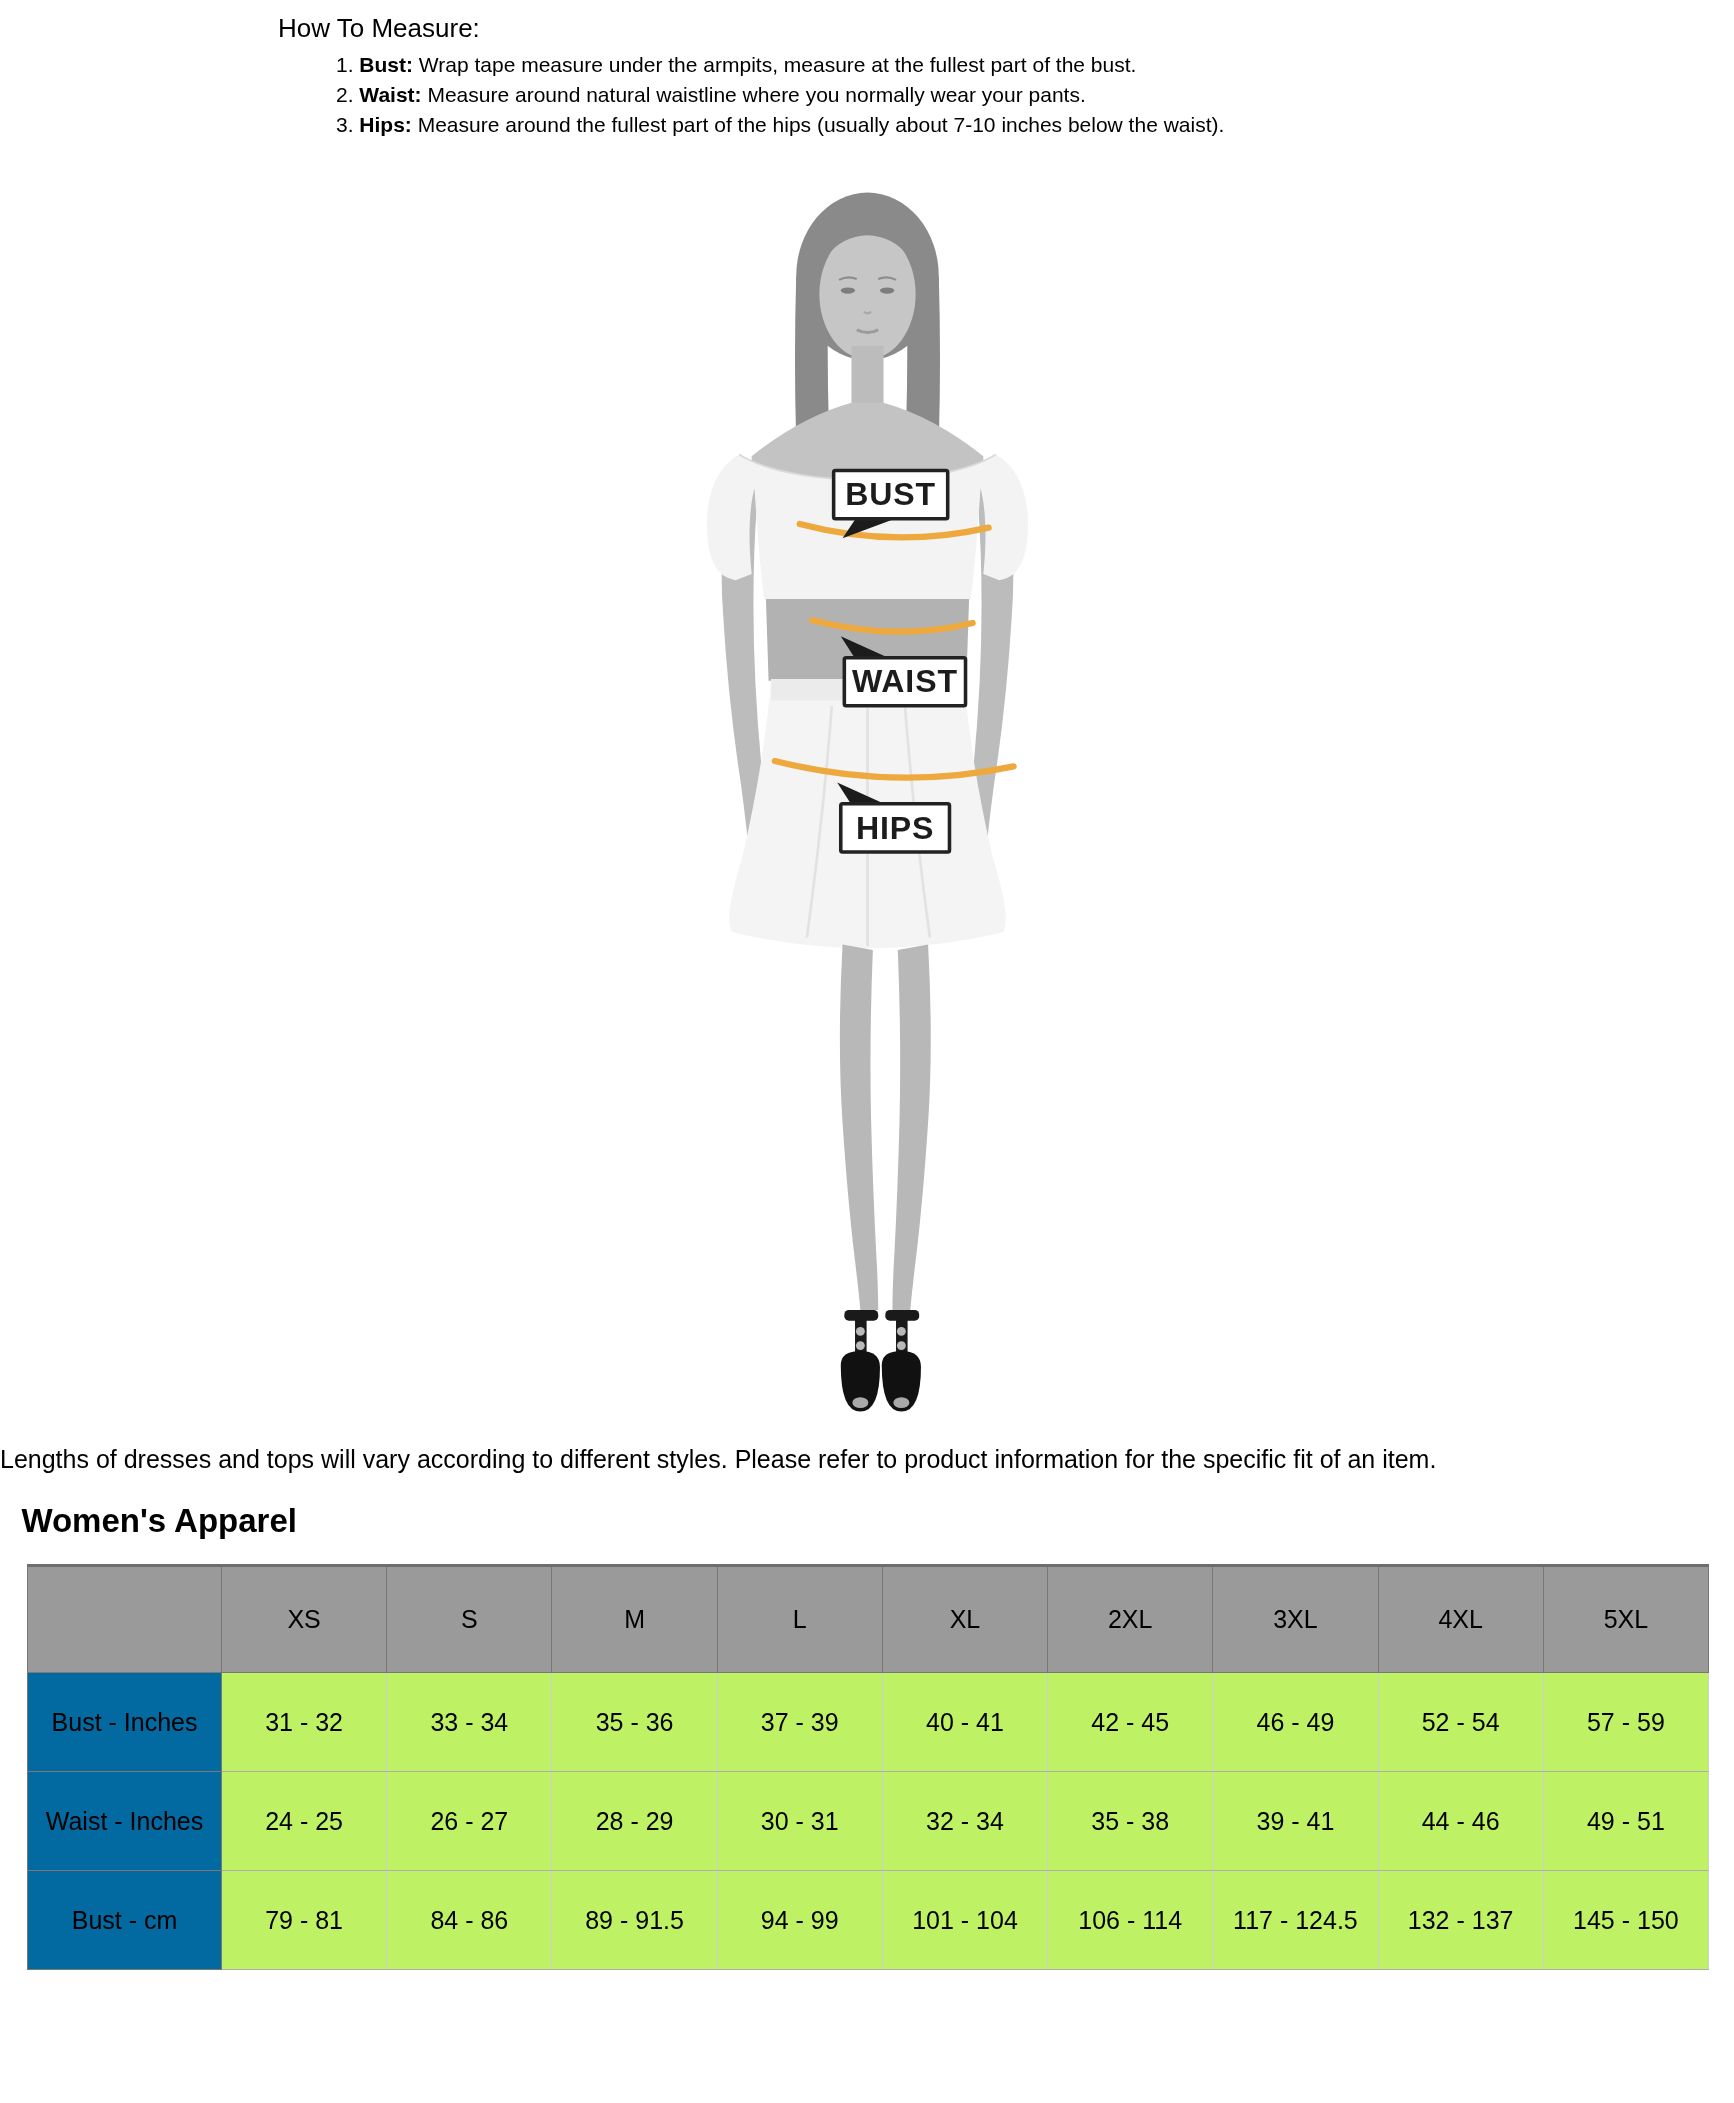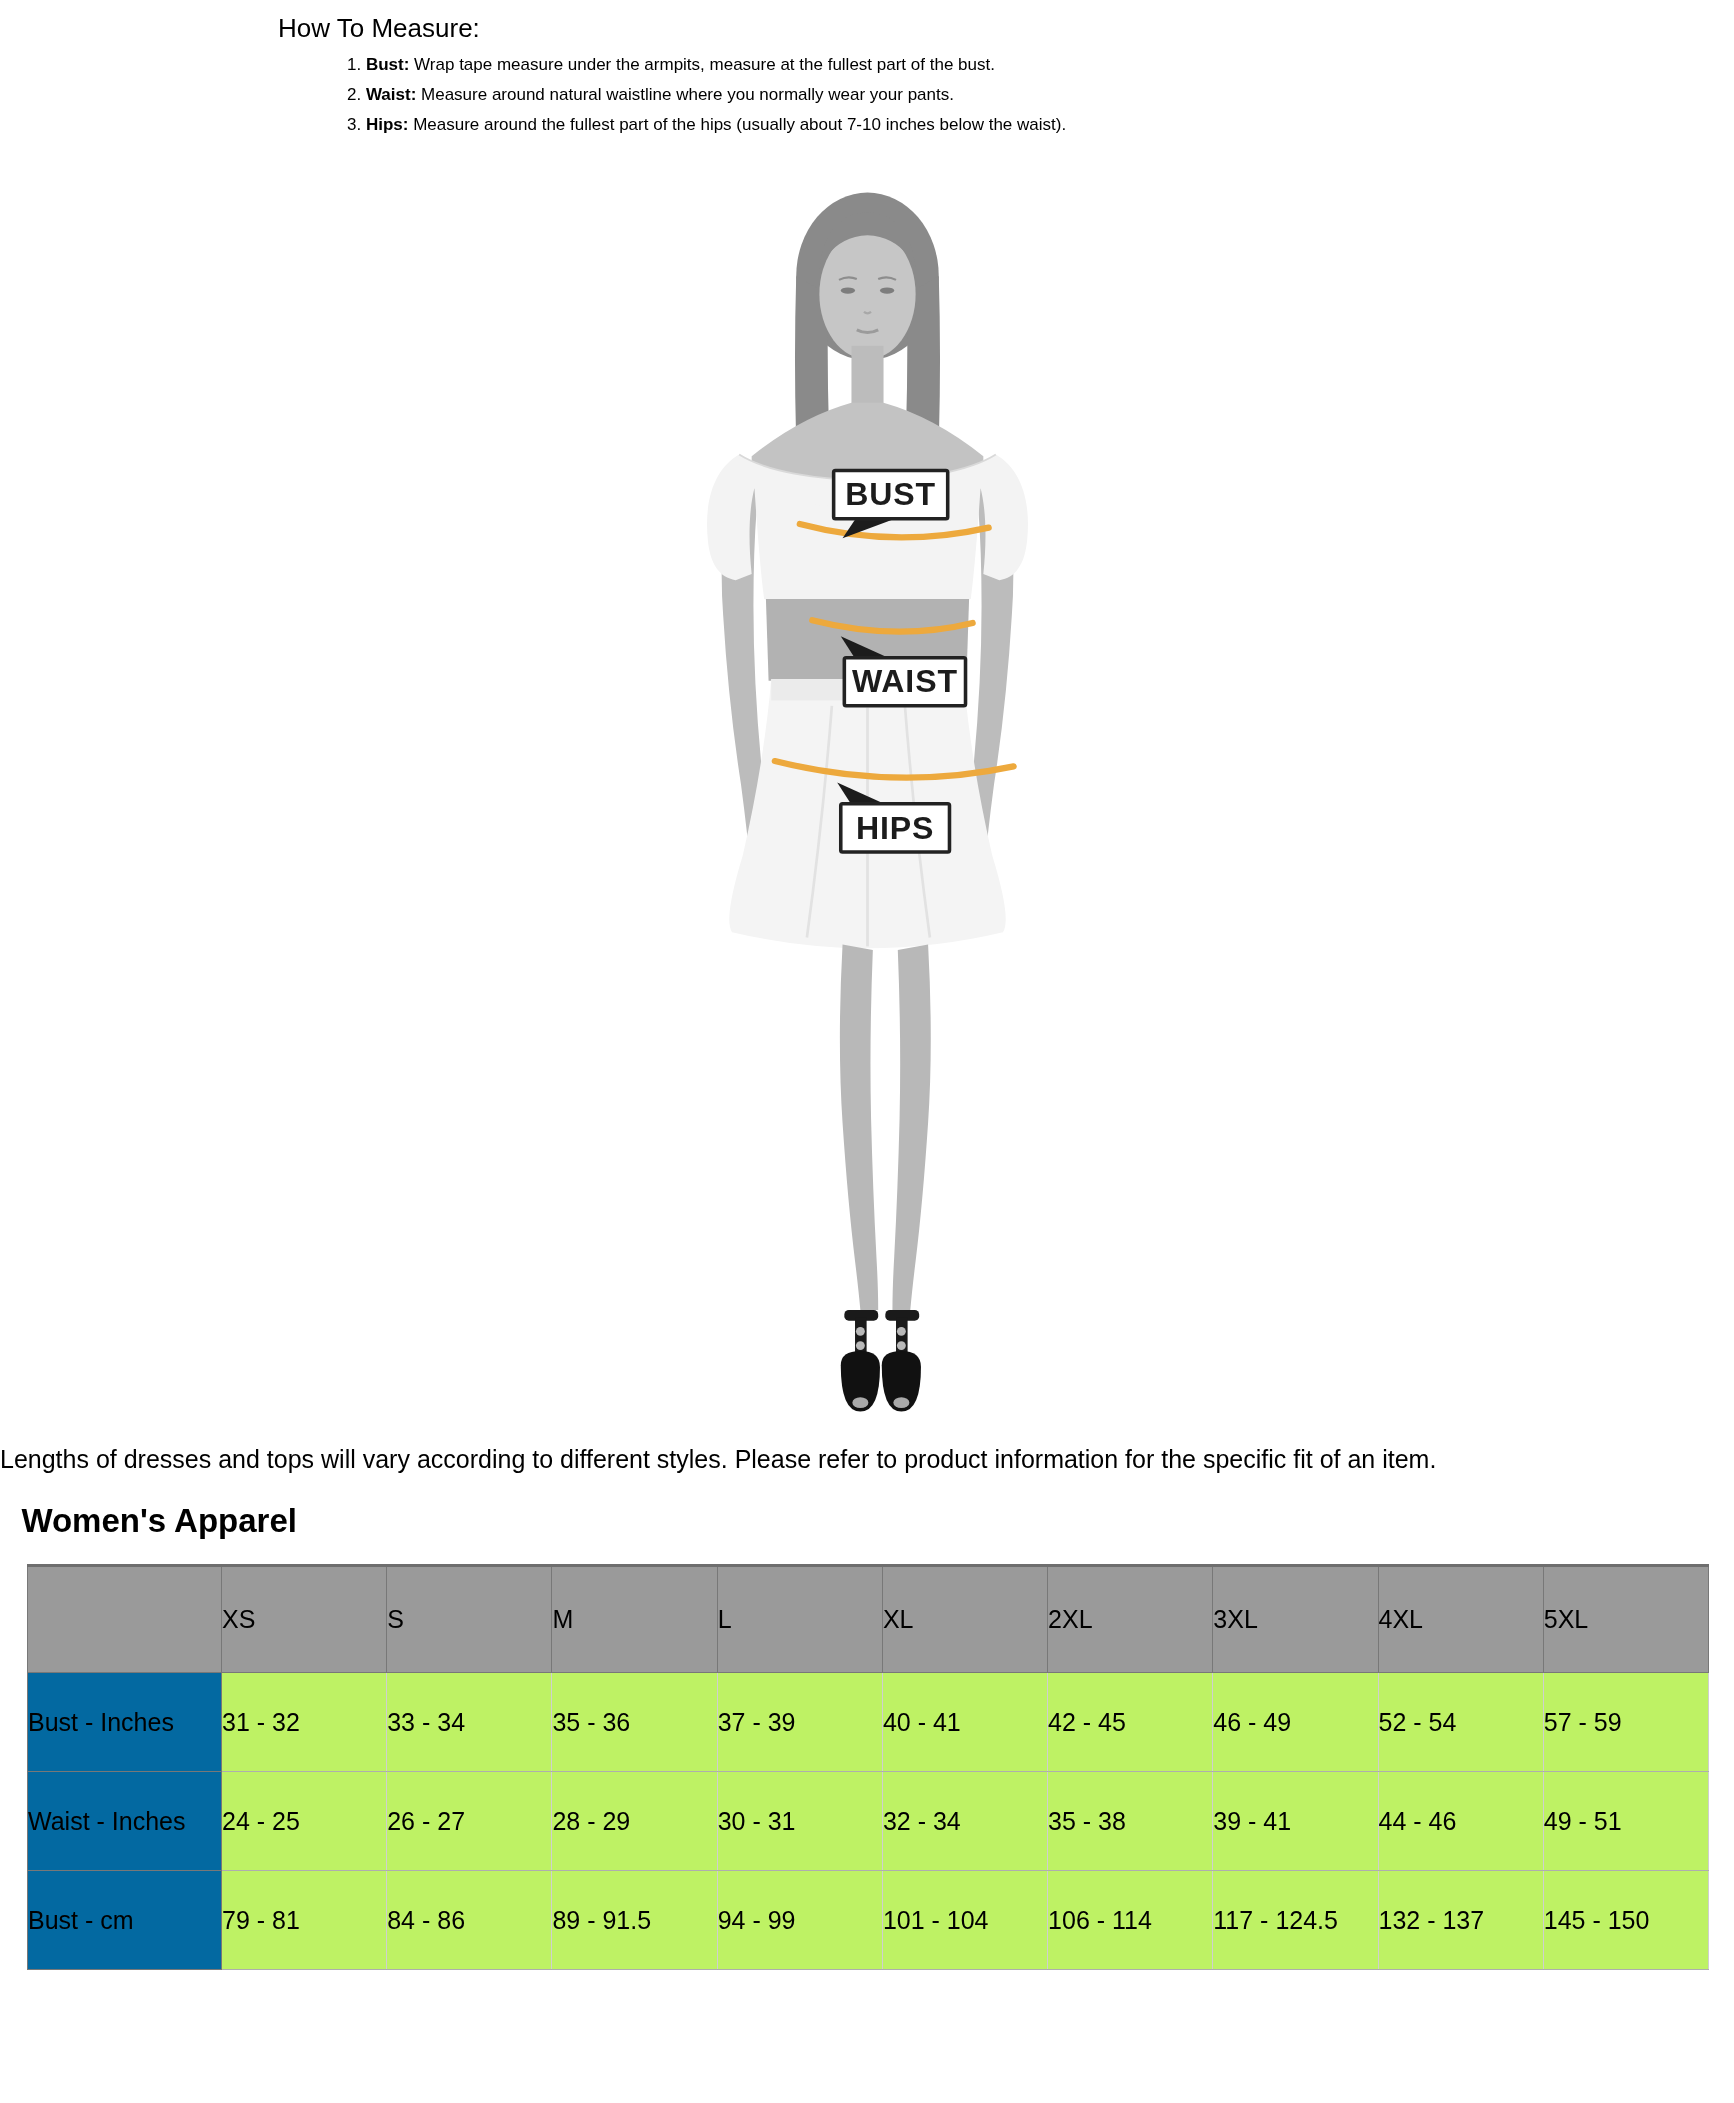--- a/index.html
+++ b/index.html
@@ -1,33 +1,33 @@
 <!DOCTYPE html>
 <html style="font-size:14.3px"><head>
 <meta charset="utf-8">
 <style>
   html,body{margin:0;padding:0;background:#ffffff;}
   .page{
     position:relative;width:1734px;height:2052px;background:#ffffff;
     font-family:"Liberation Sans", sans-serif;color:#000;overflow:hidden;
   }
   .htm-title{position:absolute;left:278px;top:12.5px;font-size:26px;}
-  .htm-list{position:absolute;left:347px;top:50px;font-size:17px;line-height:30px;}
+  .htm-list{position:absolute;left:336px;top:50px;font-size:21px;line-height:30px;}
   .htm-step{white-space:nowrap;}
   .htm-step b{font-weight:bold;}
   .figure-wrap{position:absolute;left:618px;top:187px;width:499px;height:1239px;}
   .note{position:absolute;left:0;top:1445px;width:1734px;text-align:left;font-size:25px;}
   .apparel-title{position:absolute;left:21.4px;top:1502px;font-size:33px;font-weight:bold;}
   table.size-table{
     position:absolute;left:27px;top:1564px;width:1682px;
     border-collapse:collapse;table-layout:fixed;font-size:25px;
     border-top:3.6px solid #6e6e6e;
   }
   table.size-table th, table.size-table td{
-    text-align:left;vertical-align:middle;font-weight:normal;padding:0;
+    text-align:center;vertical-align:middle;font-weight:normal;padding:0;
   }
   table.size-table thead th{
     background:#9a9a9a;border:1.8px solid #787878;height:105px;
   }
   table.size-table th.rowlabel{
     background:#0369a1;border:1.8px solid #787878;
   }
   table.size-table td{
     background:#bef264;height:98px;
     border-top:1.8px solid #aeaeae;border-bottom:1.8px solid #aeaeae;

